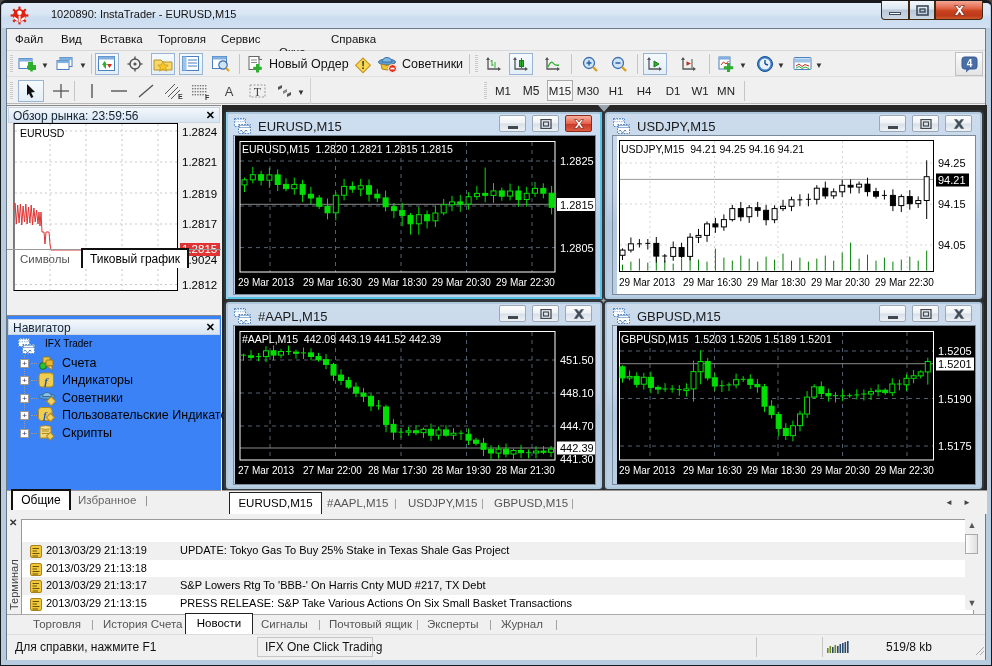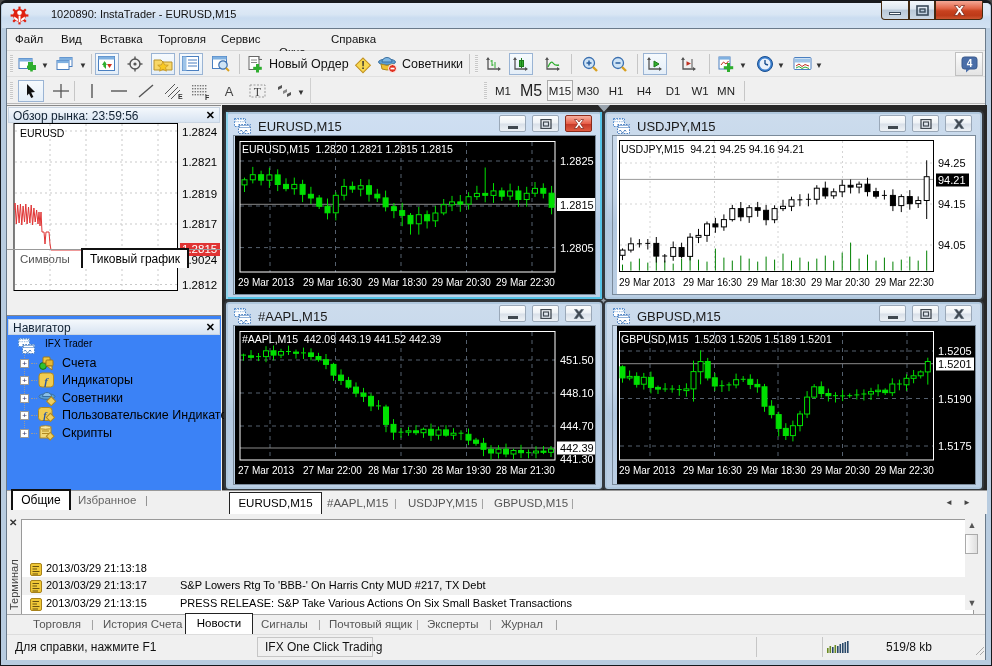--- a/index.html
+++ b/index.html
@@ -335,21 +335,21 @@
           <svg width="18" height="14" style="">
             <path d="M2 3 l4 -2 l0 3 l-4 2 z" fill="#555"></path>
             <path d="M7 7 l4 -2 l0 3 l-4 2 z" fill="#888"></path>
             <path d="M11 10 l4 -2 l0 3 l-4 2 z" fill="#555"></path>
           </svg>
         </div>
         <div class="tx" style="position:absolute;left:290px;top:10px;font-size:8px;color:#333">▼</div>
         <div style="position:absolute;left:303px;top:0;width:1px;height:26px;background:#d0d0d0"></div>
         <div style="position:absolute;left:477px;top:4px;width:3px;height:18px;background:repeating-linear-gradient(#c8c8c8 0 1px,#f4f4f4 1px 2px)"></div>
         <div style="position:absolute;left:485px;top:2px;width:22px;height:21px;display:flex;align-items:center;justify-content:center;font-size:11.5px;color:#222">M1</div>
-        <div style="position:absolute;left:513px;top:2px;width:22px;height:21px;display:flex;align-items:center;justify-content:center;font-size:16px;color:#222">M5</div>
+        <div style="position:absolute;left:513px;top:2px;width:22px;height:21px;display:flex;align-items:center;justify-content:center;font-size:12px;color:#222">M5</div>
         <div style="position:absolute;left:540px;top:2px;width:26px;height:21px;border:1px solid #aaa;background:#f6f6f6;display:flex;align-items:center;justify-content:center;font-size:11.5px;color:#222">M15</div>
         <div style="position:absolute;left:568px;top:2px;width:26px;height:21px;display:flex;align-items:center;justify-content:center;font-size:11.5px;color:#222">M30</div>
         <div style="position:absolute;left:598px;top:2px;width:22px;height:21px;display:flex;align-items:center;justify-content:center;font-size:11.5px;color:#222">H1</div>
         <div style="position:absolute;left:626px;top:2px;width:22px;height:21px;display:flex;align-items:center;justify-content:center;font-size:11.5px;color:#222">H4</div>
         <div style="position:absolute;left:655px;top:2px;width:22px;height:21px;display:flex;align-items:center;justify-content:center;font-size:11.5px;color:#222">D1</div>
         <div style="position:absolute;left:682px;top:2px;width:22px;height:21px;display:flex;align-items:center;justify-content:center;font-size:11.5px;color:#222">W1</div>
         <div style="position:absolute;left:708px;top:2px;width:22px;height:21px;display:flex;align-items:center;justify-content:center;font-size:11.5px;color:#222">MN</div>
         <div style="position:absolute;left:737px;top:3px;width:1px;height:20px;background:#c6c6c6"></div>
       </div>
       <div style="position:absolute;left:0;top:76px;width:100%;height:385px;background:#f0f0f0"></div>
@@ -1033,20 +1033,33 @@
         <span style="position:absolute;left:349px;top:6px;color:#999;font-size:11px">|</span>
         <span style="position:absolute;right:34px;top:7px;color:#444;font-size:8px">◄</span>
         <span style="position:absolute;right:16px;top:7px;color:#444;font-size:8px">►</span>
       </div>
       <div style="position:absolute;left:0;top:485px;width:100%;height:120px;background:#f0f0f0">
         <div style="position:absolute;left:2px;top:3px;font-size:10px;color:#333;font-weight:bold">✕</div>
         <div style="position:absolute;left:0px;top:24px"><svg width="14" height="92">
             <text transform="rotate(-90)" x="-72" y="11" fill="#444" style="font-family:Liberation Sans,sans-serif;font-size:11px">Терминал</text>
           </svg></div>
         <div style="position:absolute;left:14px;top:5px;right:11px;bottom:1px;background:#fff;border:1px solid #999">
+          <div style="position:absolute;left:0;top:22.0px;width:100%;height:17.5px;background:#f0f0f0">
+            <div style="position:absolute;left:8px;top:2px"><svg width="12" height="13">
+                <rect x="0.5" y="0.5" width="11" height="12" rx="1.5" fill="#f0c838" stroke="#a8821a"></rect>
+                <g stroke="#6a5210">
+                  <line x1="2.5" y1="3.5" x2="9" y2="3.5"></line>
+                  <line x1="2.5" y1="6" x2="7" y2="6"></line>
+                  <line x1="2.5" y1="8.5" x2="9.5" y2="8.5"></line>
+                  <line x1="2.5" y1="11" x2="8" y2="11"></line>
+                </g>
+              </svg></div>
+            <span class="tx" style="position:absolute;left:24px;top:2px;font-size:11px;color:#000">2013/03/29 21:13:19</span>
+            <span class="tx" style="position:absolute;left:158px;top:2px;font-size:11px;color:#000">UPDATE: Tokyo Gas To Buy 25% Stake in Texas Shale Gas Project</span>
+          </div>
           <div style="position:absolute;left:0;top:39.5px;width:100%;height:17.5px;background:#fff">
             <div style="position:absolute;left:8px;top:2px"><svg width="12" height="13">
                 <rect x="0.5" y="0.5" width="11" height="12" rx="1.5" fill="#f0c838" stroke="#a8821a"></rect>
                 <g stroke="#6a5210">
                   <line x1="2.5" y1="3.5" x2="9" y2="3.5"></line>
                   <line x1="2.5" y1="6" x2="7" y2="6"></line>
                   <line x1="2.5" y1="8.5" x2="9.5" y2="8.5"></line>
                   <line x1="2.5" y1="11" x2="8" y2="11"></line>
                 </g>
               </svg></div>

